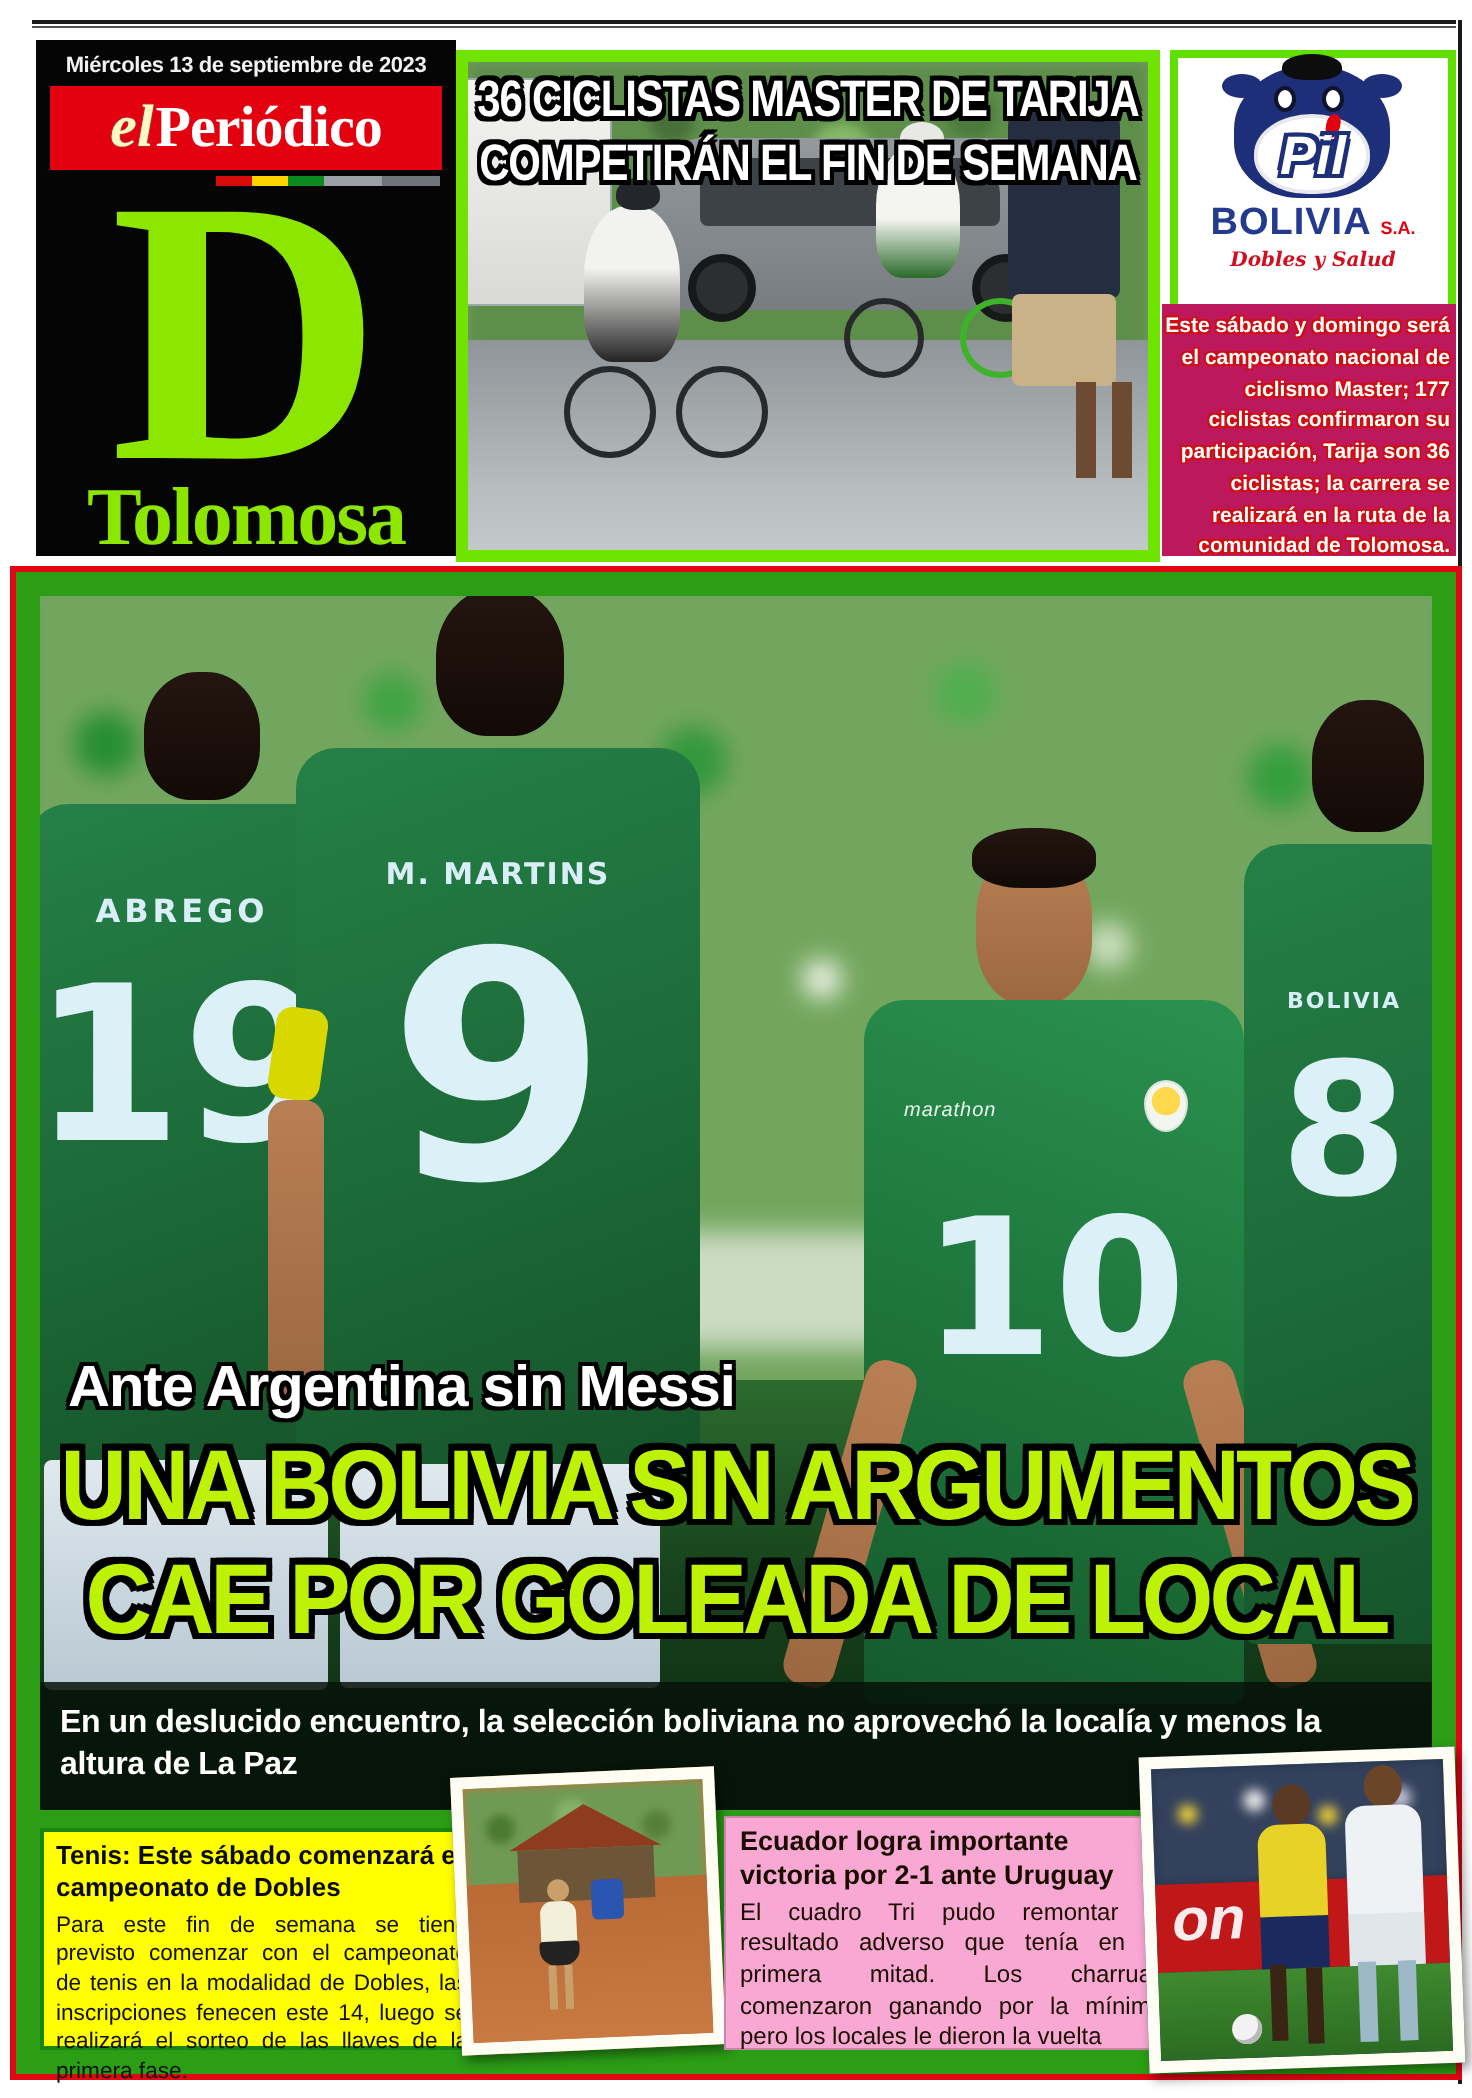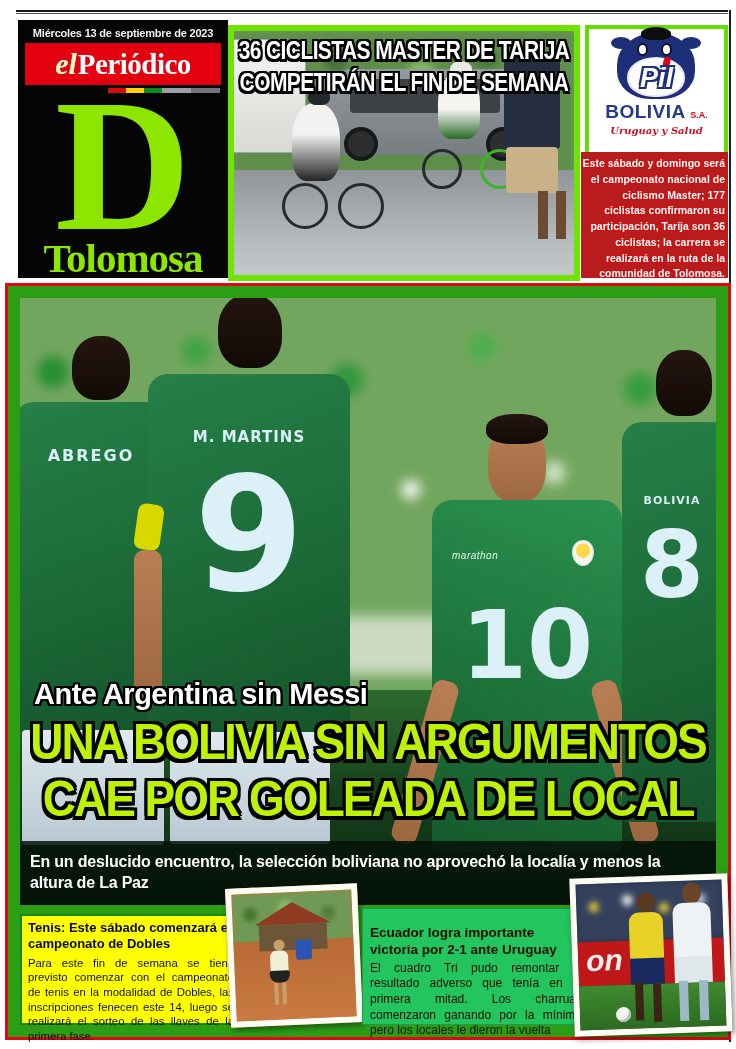--- a/index.html
+++ b/index.html
@@ -65,21 +65,21 @@
   .pil-word{position:absolute;left:0;right:0;top:34px;color:#fff;font-size:27px;font-weight:bold;font-style:italic;
      font-family:"Liberation Sans",sans-serif;
      text-shadow:-2px -2px 0 #1e2f7a,2px -2px 0 #1e2f7a,-2px 2px 0 #1e2f7a,2px 2px 0 #1e2f7a,0 2px 0 #1e2f7a,0 -2px 0 #1e2f7a;}
   .red-drop{position:absolute;left:74px;top:28px;width:7px;height:12px;background:#e3000f;border-radius:50% 50% 60% 60%;transform:rotate(14deg);}
   .tarija-line{position:absolute;left:0;right:0;top:72px;}
   .tarija-word{color:#233a8f;font-size:19px;font-weight:bold;letter-spacing:.5px;}
   .tarija-sa{color:#e3000f;font-size:9px;font-weight:bold;}
   .slogan{position:absolute;left:0;right:0;top:96px;color:#d01020;font-size:10px;font-weight:bold;font-style:italic;
           font-family:"DejaVu Serif",serif;}
 
-  .cyc-note{left:581px;top:152px;width:147px;height:126px;background:#b91c1c;padding:4px 3px 0 1px;box-sizing:border-box;}
+  .cyc-note{left:581px;top:152px;width:147px;height:126px;background:#be185d;padding:4px 3px 0 1px;box-sizing:border-box;}
   .cyc-note-text{color:#fff;font-size:10.5px;line-height:1.5;font-weight:bold;text-align:right;
      text-shadow:-1px -1px 0 #cf1010,1px -1px 0 #cf1010,-1px 1px 0 #cf1010,1px 1px 0 #cf1010;}
 
   
   .main-section{left:5px;top:283px;width:726px;height:757px;border:3px solid #e30613;box-sizing:border-box;
      background:#2b9e16;padding:12px;}
   .main-inner{position:relative;width:696px;height:727px;}
   .main-photo{position:absolute;left:0;top:0;width:696px;height:607px;overflow:hidden;background:#3a6b3a;}
   .crowd-bg{position:absolute;left:-10px;top:-10px;right:-10px;height:420px;background-color:#77a465;
     background-image:
@@ -120,22 +120,22 @@
   .big-head.l2{top:472px;}
   .subhead-strip{position:absolute;left:0;right:0;bottom:0;height:64px;background:rgba(6,18,8,.85);
      display:flex;align-items:center;}
   .subhead{color:#fff;font-weight:bold;font-size:16px;line-height:1.3;padding:0 10px;max-width:670px;letter-spacing:-.2px;}
 
   
   .tennis-box{position:absolute;left:0px;top:616px;width:222px;height:111px;background:#ffff00;border:2px solid #17870f;
      box-sizing:border-box;padding:4px 6px;}
   .tennis-title{color:#0a0a0a;font-weight:bold;font-size:13px;line-height:1.25;}
   .tennis-body{color:#111;font-size:11.3px;line-height:1.3;margin-top:3px;text-align:justify;}
-  .ecuador-box{position:absolute;left:342px;top:610px;width:228px;height:117px;background:#22c55e;border:1px solid rgba(0,0,0,.2);
-     box-sizing:border-box;padding:16px 7px;}
+  .ecuador-box{position:absolute;left:342px;top:610px;width:228px;height:117px;background:#f9a8d4;border:1px solid rgba(0,0,0,.2);
+     box-sizing:border-box;padding:4px 7px;}
   .ecuador-title{color:#190e00;font-weight:bold;font-size:13.5px;line-height:1.25;}
   .ecuador-body{color:#1a0f00;font-size:12px;line-height:1.3;margin-top:2px;text-align:justify;}
 
   
   .tilt-photo{position:absolute;border:6px solid #fdfdf3;box-shadow:2px 3px 6px rgba(0,0,0,.45);overflow:hidden;box-sizing:border-box;}
   .tennis-photo{left:208px;top:588px;width:132px;height:139px;transform:rotate(-2.5deg);background:#c4703a;}
   .t-sky{position:absolute;left:0;top:0;right:0;height:52px;background-color:#6f9a55;
      background-image:radial-gradient(circle 12px at 15% 40%,#4a7a30 0 60%,transparent 61%),
        radial-gradient(circle 14px at 45% 30%,#86b268 0 60%,transparent 61%),
        radial-gradient(circle 12px at 80% 42%,#567f3c 0 60%,transparent 61%);filter:blur(2px);}
@@ -221,37 +221,38 @@
   <div class="cow-hair"></div>
   <div class="cow-eye" style="left:48px;"></div>
   <div class="cow-eye" style="left:72px;"></div>
   <div class="cow-face"></div>
   <div class="red-drop"></div>
   <div class="pil-word">Pil</div>
   <div class="tarija-line">
     <span class="tarija-word">BOLIVIA</span>
     <span class="tarija-sa">S.A.</span>
   </div>
-  <div class="slogan">Uruguay y Salud</div>
+  <div class="slogan">Dobles y Salud</div>
 </div>
 
 <div class="abs cyc-note">
   <div class="cyc-note-text">Este sábado y domingo será el campeonato nacional de ciclismo Master; 177 ciclistas confirmaron su participación, Tarija son 36 ciclistas; la carrera se realizará en la ruta de la comunidad de Tolomosa.</div>
 </div>
 
 <div class="abs main-section">
   <div class="main-inner">
     <div class="main-photo">
       <div class="crowd-bg"></div>
       <div class="stand-band"></div>
       <div class="grass"></div>
 
       <div class="head hair" style="left:52px;top:38px;width:58px;height:64px;"></div>
       <div class="torso" style="left:-6px;top:104px;width:156px;height:330px;"></div>
       <div class="jersey-name" style="left:8px;top:148px;width:126px;font-size:16px;letter-spacing:2px;">ABREGO</div>
+      <div class="jersey-num" style="left:-4px;top:182px;width:146px;font-size:108px;">19</div>
       <div class="shorts" style="left:2px;top:432px;width:142px;height:115px;"></div>
 
       <div class="head hair" style="left:198px;top:-4px;width:64px;height:74px;"></div>
       <div class="torso" style="left:128px;top:76px;width:202px;height:358px;"></div>
       <div class="jersey-name" style="left:140px;top:130px;width:178px;font-size:15px;letter-spacing:1px;">M. MARTINS</div>
       <div class="jersey-num" style="left:140px;top:158px;width:178px;font-size:158px;">9</div>
       <div class="armband" style="left:116px;top:206px;"></div>
       <div class="head skin" style="left:114px;top:252px;width:28px;height:150px;border-radius:10px;"></div>
       <div class="shorts" style="left:150px;top:434px;width:160px;height:112px;"></div>
 

